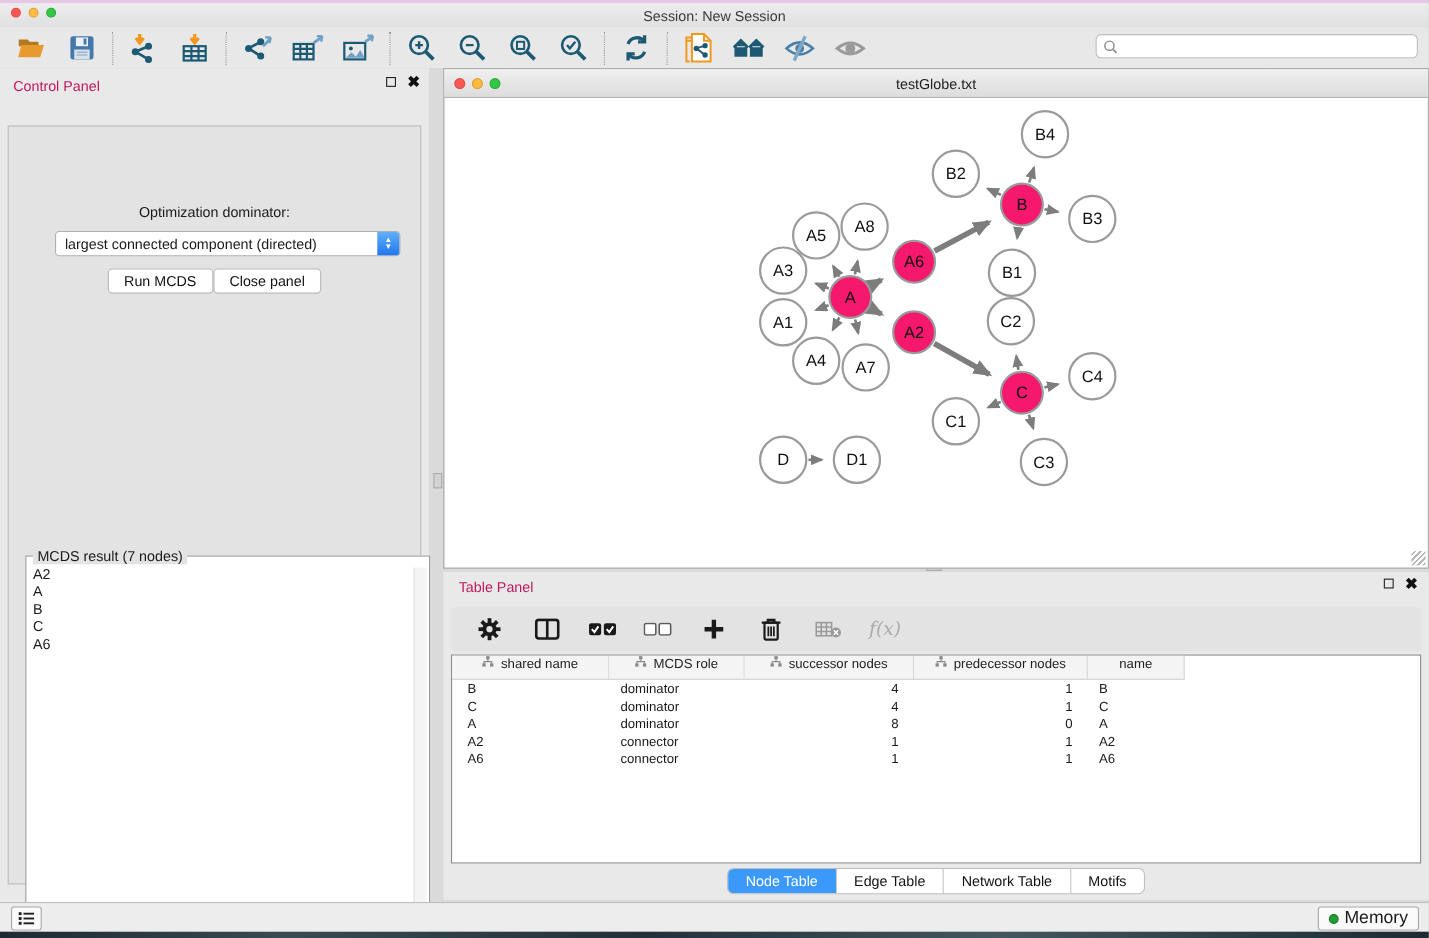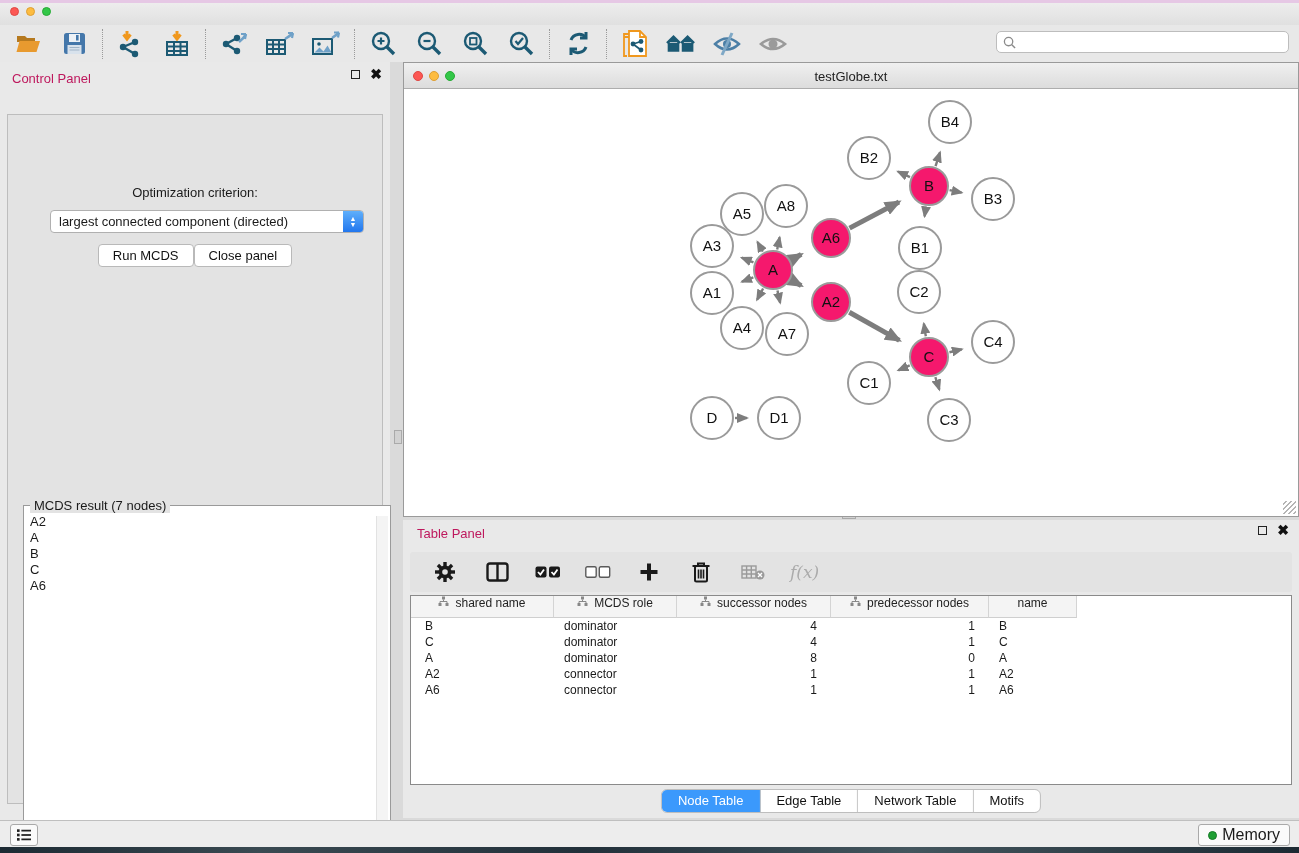--- a/index.html
+++ b/index.html
@@ -101,20 +101,21 @@
 
 <div class="screen">
   <div class="top-strip"></div>
 
   <div class="titlebar">
     <div class="lights">
       <div class="light red"></div>
       <div class="light yellow"></div>
       <div class="light green"></div>
     </div>
+    <div class="win-title">Session: New Session</div>
   </div>
 
   <div class="toolbar">
     <div class="tb-group">
       <div class="tb-btn">
         <svg width="27" height="23" viewBox="0 0 27 23">
             <path d="M2 4 h8 l2 2 h8 v4 H2 z" fill="#B5791F"></path>
             <path d="M4.5 9 H25 l-3.5 11 H1.5 z" fill="#E89A2F"></path>
           </svg>
       </div>
@@ -275,21 +276,21 @@
 
   <div class="desktop"></div>
 
   <div class="control-panel">
     <div class="panel-head">Control Panel</div>
     <div class="panel-icons">
       <div class="float-ico"></div>
       <div class="close-ico">✖</div>
     </div>
     <div class="cp-inner">
-      <div class="opt-label">Optimization criterion:</div>
+      <div class="opt-label">Optimization dominator:</div>
       <div class="dropdown">
         <span class="dd-text">largest connected component (directed)</span>
         <span class="dd-stepper">
             <span>▲</span>
             <span>▼</span>
           </span>
       </div>
       <div class="cp-buttons">
         <div class="cp-btn">Run MCDS</div>
         <div class="cp-btn">Close panel</div>

